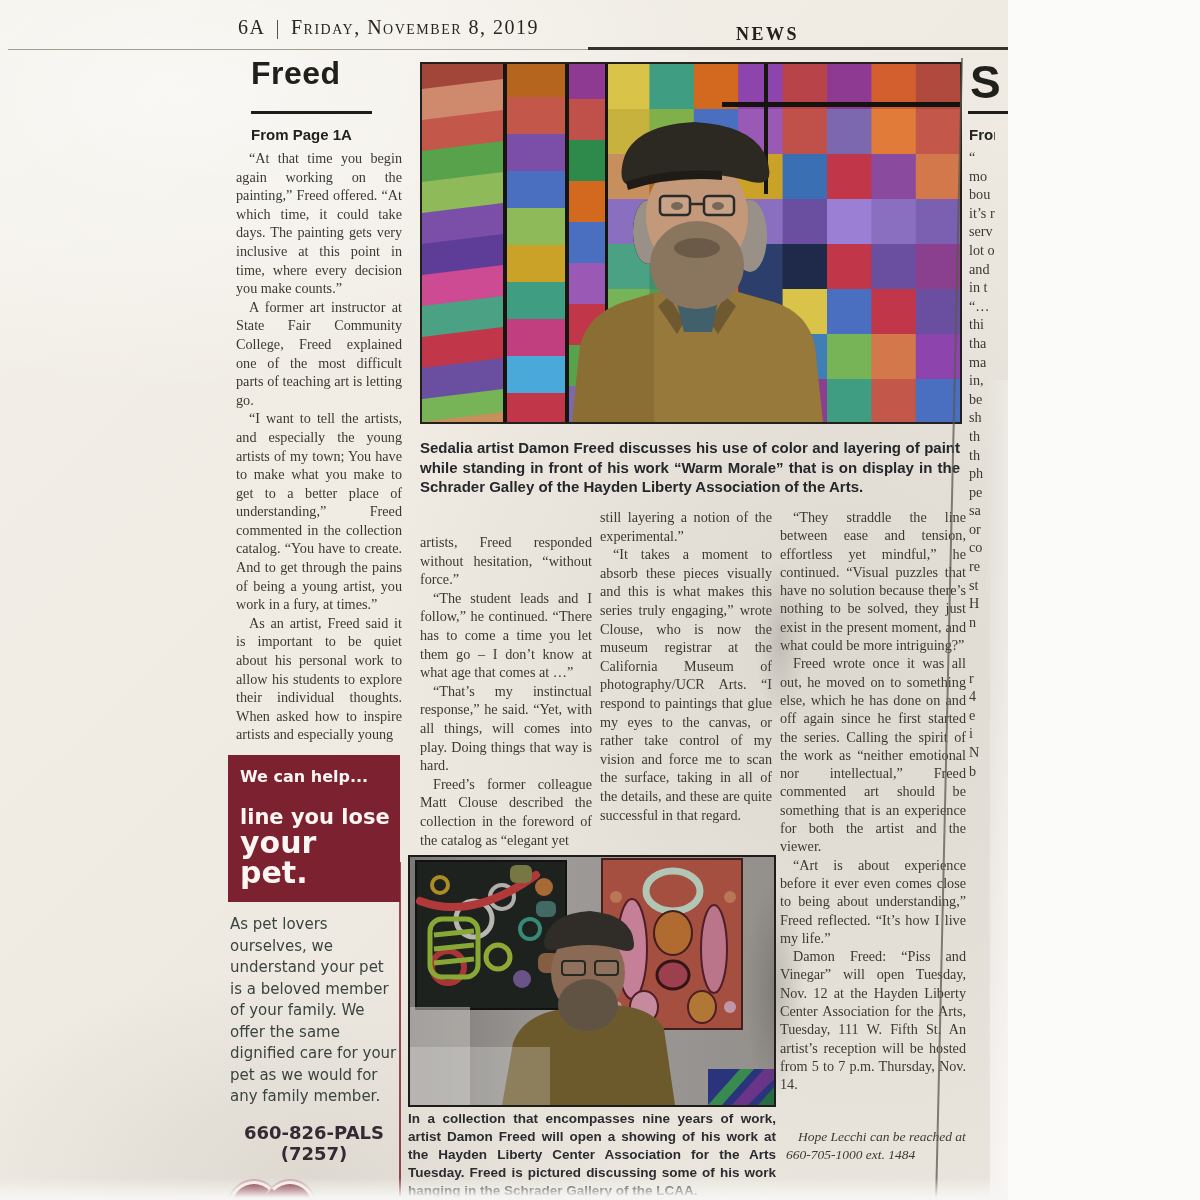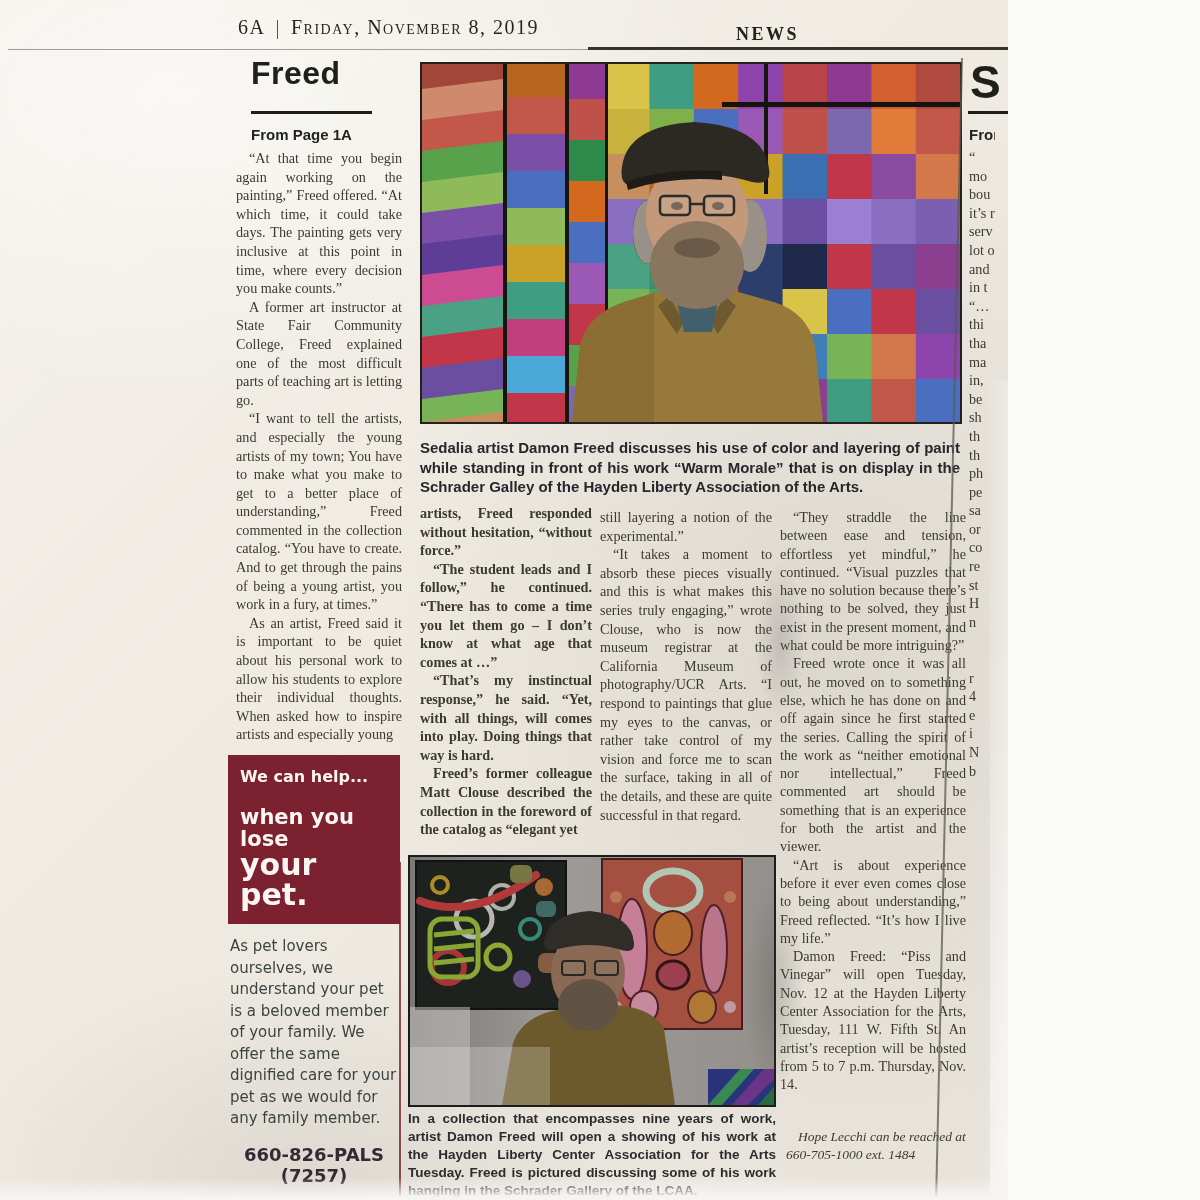--- a/index.html
+++ b/index.html
@@ -21,21 +21,21 @@
   .head-rule-dark{left:588px;top:47px;width:452px;height:3px;background:#35342c;}
   
   .headline{left:251px;top:55px;font-family:"Liberation Sans",sans-serif;font-size:32px;font-weight:600;color:#1f201b;letter-spacing:.5px;}
   .headline-rule{left:251px;top:111px;width:121px;height:3px;background:#1d1e19;}
   .frompage{left:251px;top:126px;font-family:"Liberation Sans",sans-serif;font-size:15px;font-weight:bold;color:#23241f;}
   
   .col{text-align:justify;font-size:14.2px;line-height:18.6px;color:#3b3a30;}
   .col p{margin:0;text-indent:13px;}
   .col.cont p:first-child{text-indent:0;}
   .col1{left:236px;top:149px;width:166px;}
-  .col2{left:420px;top:504px;width:172px;font-weight:bold;}
+  .col2{left:420px;top:533px;width:172px;}
   .col3{left:600px;top:508px;width:172px;}
   .col4{left:780px;top:508px;width:186px;line-height:18.3px;}
   .tagline{left:786px;top:1128px;width:180px;font-style:italic;font-size:13.5px;line-height:17.5px;color:#3b3a30;text-indent:12px;}
   
   .photo1{left:420px;top:62px;width:538px;height:358px;border:2px solid #23211c;background:#777;}
   .credit{left:420px;top:423px;width:538px;text-align:right;font-family:"Liberation Sans",sans-serif;font-size:10.5px;letter-spacing:.4px;color:#45464a;}
   .caption1{left:420px;top:438px;width:540px;font-family:"Liberation Sans",sans-serif;font-weight:bold;font-size:15px;line-height:19.5px;color:#26272b;text-align:justify;}
   
   .photo2{left:408px;top:855px;width:364px;height:248px;border:2px solid #1d1c19;background:#9a9archive6;}
   .caption2{left:408px;top:1110px;width:368px;font-family:"Liberation Sans",sans-serif;font-weight:bold;font-size:13.5px;line-height:18px;color:#2b2c30;text-align:justify;}
@@ -321,21 +321,21 @@
       <rect x="0" y="150" width="60" height="98" fill="rgba(230,226,220,0.55)"></rect>
       <rect width="364" height="248" fill="rgba(25,24,34,0.16)"></rect>
       <rect x="0" y="190" width="140" height="58" fill="rgba(240,238,234,0.25)"></rect>
     </svg>
   </div>
   <div class="abs caption2">In a collection that encompasses nine years of work, artist Damon Freed will open a showing of his work at the Hayden Liberty Center Association for the Arts Tuesday. Freed is pictured discussing some of his work hanging in the Schrader Gallery of the LCAA.</div>
 
   <div class="abs ad">
     <div class="ad-head">
       <div class="l1">We can help...</div>
-      <div class="l2">when you lose</div>
+      <div class="l2">line you lose</div>
       <div class="l3">your pet.</div>
     </div>
     <div class="ad-body">As pet lovers ourselves, we understand your pet is a beloved member of your family. We offer the same dignified care for your pet as we would for any family member.</div>
     <div class="ad-phone">660-826-PALS (7257)</div>
     <div class="ad-logo">
       <div class="heart">
         <div class="lobe a"></div>
           <div class="lobe b"></div>
           <div class="tip"></div>
 

